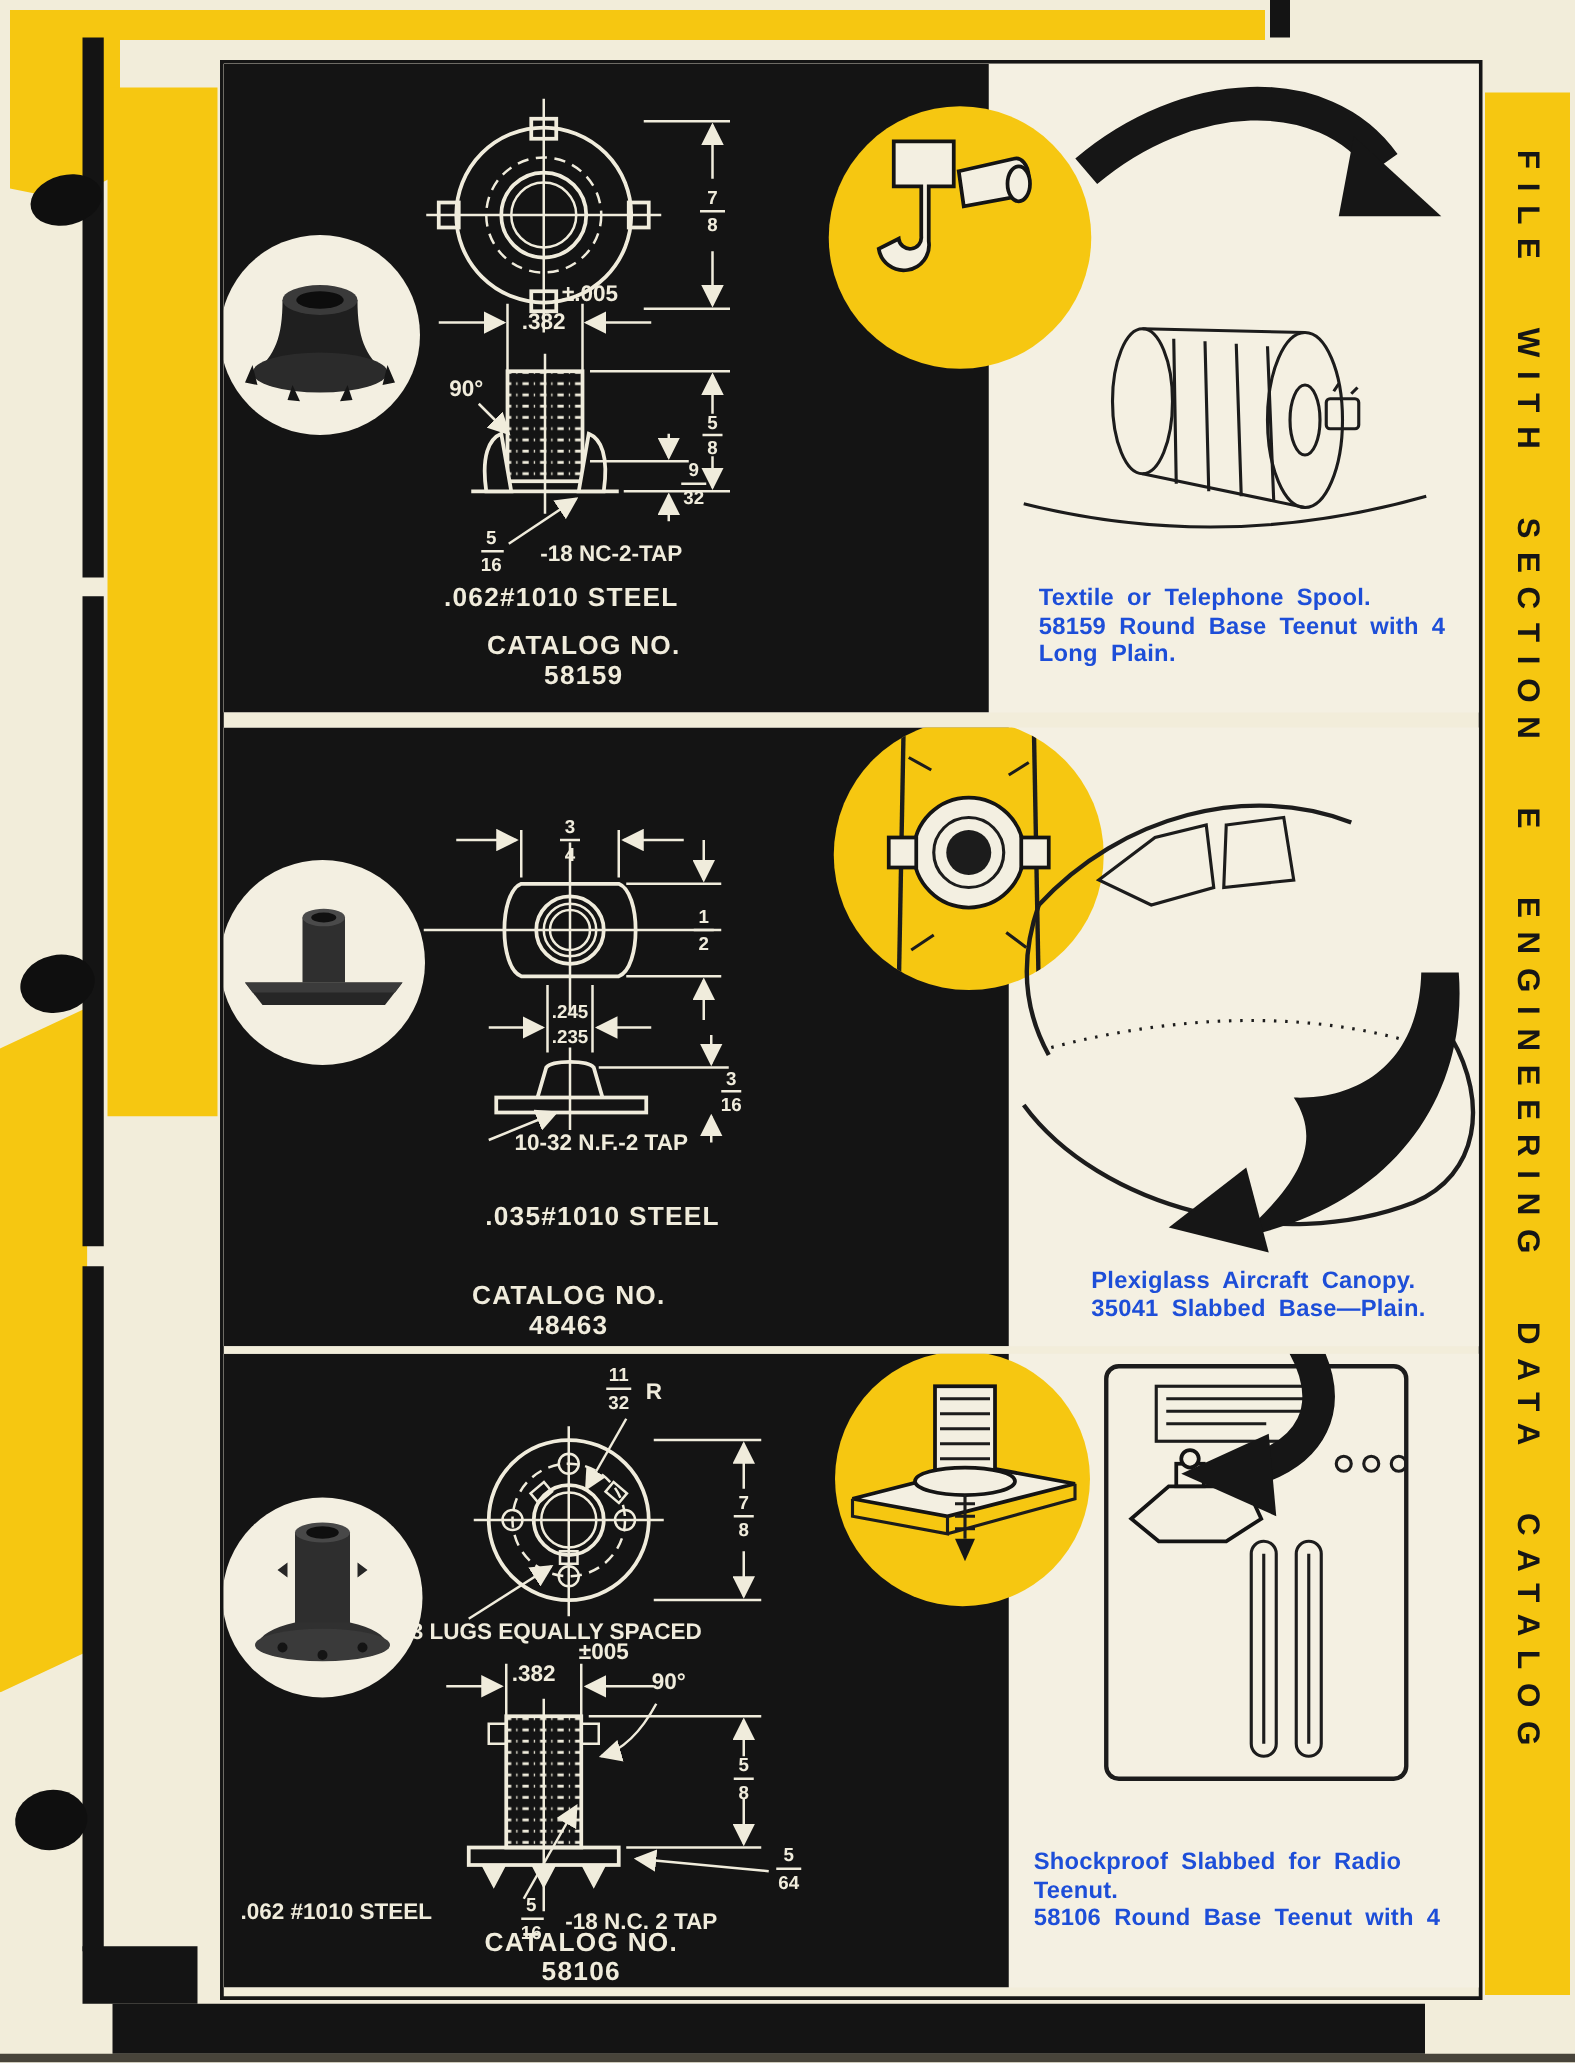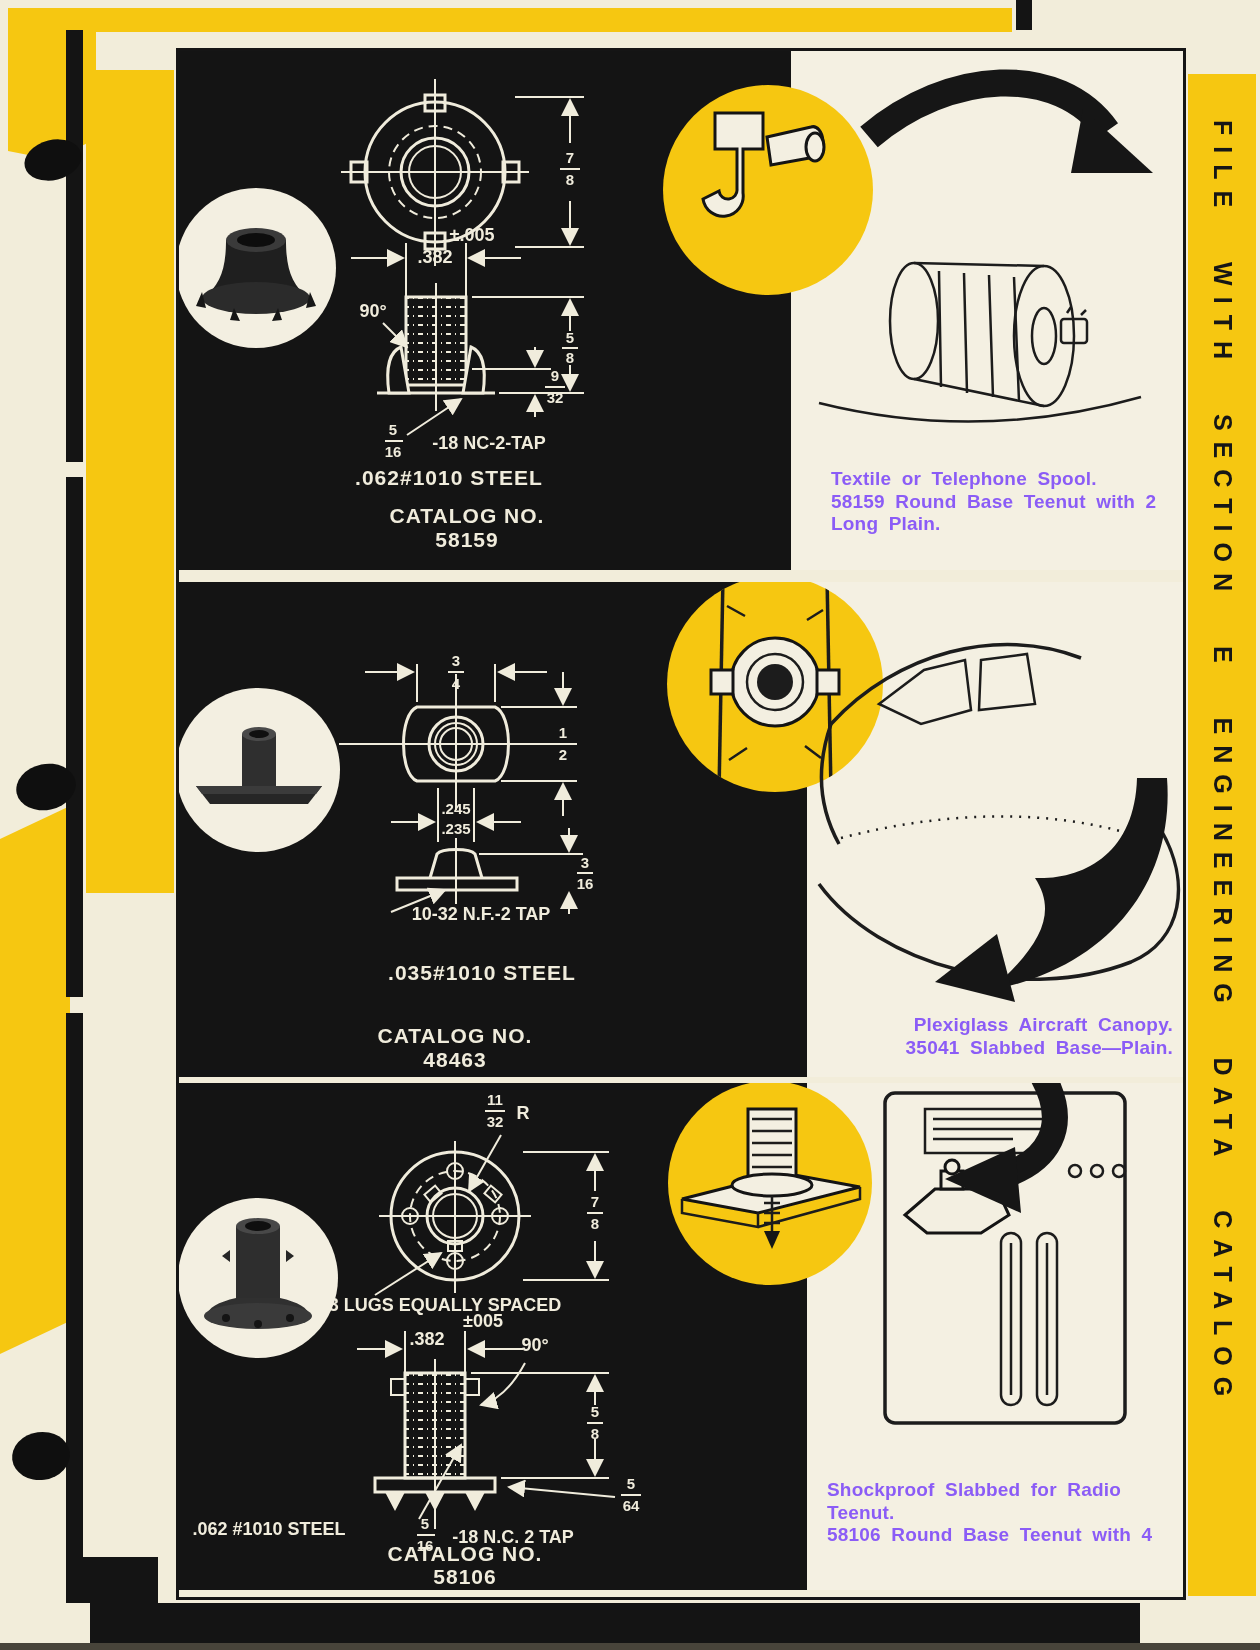--- a/index.html
+++ b/index.html
@@ -46,21 +46,21 @@
   .draw .horn{fill:#141414;stroke:#f0ecdc;stroke-width:3;}
   .draw .prong{fill:#f0ecdc;stroke:none;}
   .draw text{fill:#f0ecdc;font-weight:700;font-size:15px;text-anchor:middle;
              font-family:"Liberation Sans",sans-serif;}
   .draw .lbl{font-size:18px;}
   .draw .big{font-size:21px;letter-spacing:1px;}
   .illus .k{stroke:#1c1c1c;stroke-width:2.5;fill:none;}
   .illus .k3{stroke:#1c1c1c;stroke-width:3.5;fill:none;}
   .illus .blk{fill:#161616;stroke:none;}
   .illus .wf{fill:#f3efe1;stroke:#141414;stroke-width:3;}
-  .caption{position:absolute;color:#8b5cf6;font-weight:700;font-size:19px;line-height:22.5px;
+  .caption{position:absolute;color:#1d4ed8;font-weight:700;font-size:19px;line-height:22.5px;
            word-spacing:5px;letter-spacing:.2px;}
 </style>
 </head>
 <body>
 
 <div class="page">
 
   <svg width="0" height="0" style="position:absolute">
     <defs>
       <marker id="aw" markerWidth="9" markerHeight="9" refX="8" refY="4.5" orient="auto">
@@ -196,21 +196,21 @@
           <path d="M50,52 C50,82 44,96 28,110 L132,110 C116,96 110,82 110,52 Z" fill="#1f1f1f"></path>
           <ellipse cx="80" cy="110" rx="54" ry="16" fill="#2b2b2b"></ellipse>
           <ellipse cx="80" cy="52" rx="30" ry="12" fill="#3a3a3a"></ellipse>
           <ellipse cx="80" cy="52" rx="19" ry="7" fill="#0d0d0d"></ellipse>
           <path d="M26,104 l-6,14 10,2 z M134,104 l6,14 -10,2 z M58,120 l-4,12 10,1 z M102,120 l4,12 -10,1 z" fill="#161616"></path>
         </svg>
       </div>
 
       <div class="caption" style="left:652px;top:417px;width:350px;">
         <div>Textile or Telephone Spool.</div>
-        <div>58159 Round Base Teenut with 2</div>
+        <div>58159 Round Base Teenut with 4</div>
         <div>Long Plain.</div>
       </div>
     </section>
 
     <section class="panel p2">
       <div class="black-area b2"></div>
       <div class="ycircle" style="left:488px;top:-6px;width:216px;height:216px;">
         <svg class="illus" viewBox="0 0 216 216">
           <line class="k3" x1="56" y1="0" x2="52" y2="216"></line>
           <line class="k3" x1="160" y1="0" x2="164" y2="216"></line>
@@ -298,21 +298,21 @@
       <div class="photo" style="left:-3px;top:106px;width:164px;height:164px;">
         <svg viewBox="0 0 164 164" width="164" height="164">
           <rect x="66" y="46" width="34" height="52" fill="#2f2f2f"></rect>
           <ellipse cx="83" cy="46" rx="17" ry="7" fill="#4a4a4a"></ellipse>
           <ellipse cx="83" cy="46" rx="10" ry="4" fill="#101010"></ellipse>
           <path d="M20,98 L146,98 L132,116 L34,116 Z" fill="#262626"></path>
           <path d="M20,98 L146,98 L140,106 L26,106 Z" fill="#3b3b3b"></path>
         </svg>
       </div>
 
-      <div class="caption" style="left:694px;top:432px;width:300px;text-align:right;">
+      <div class="caption" style="left:694px;top:432px;width:300px;">
         <div>Plexiglass Aircraft Canopy.</div>
         <div>35041 Slabbed Base—Plain.</div>
       </div>
     </section>
 
     <section class="panel p3">
       <div class="black-area b3"></div>
       <div class="ycircle" style="left:489px;top:-2px;width:204px;height:204px;">
         <svg class="illus" viewBox="0 0 204 204">
           <path class="wf" d="M14,118 L116,92 L192,106 L90,132 Z"></path>

